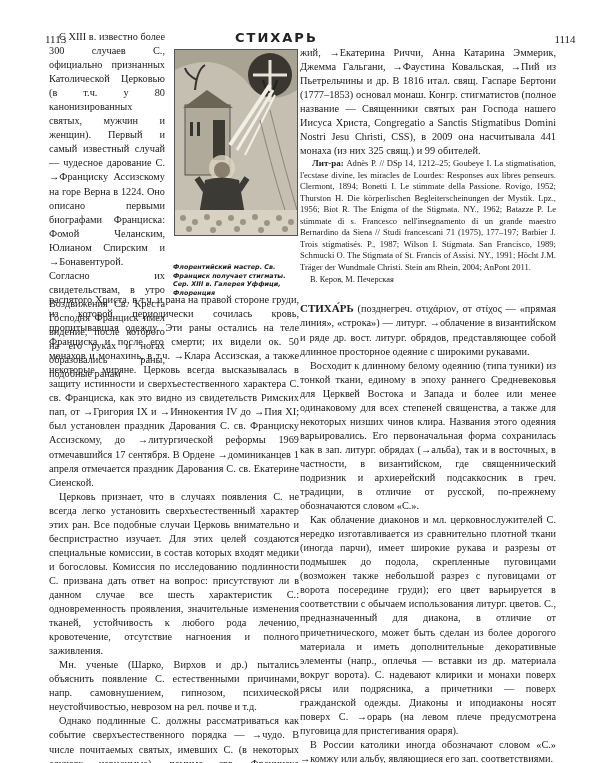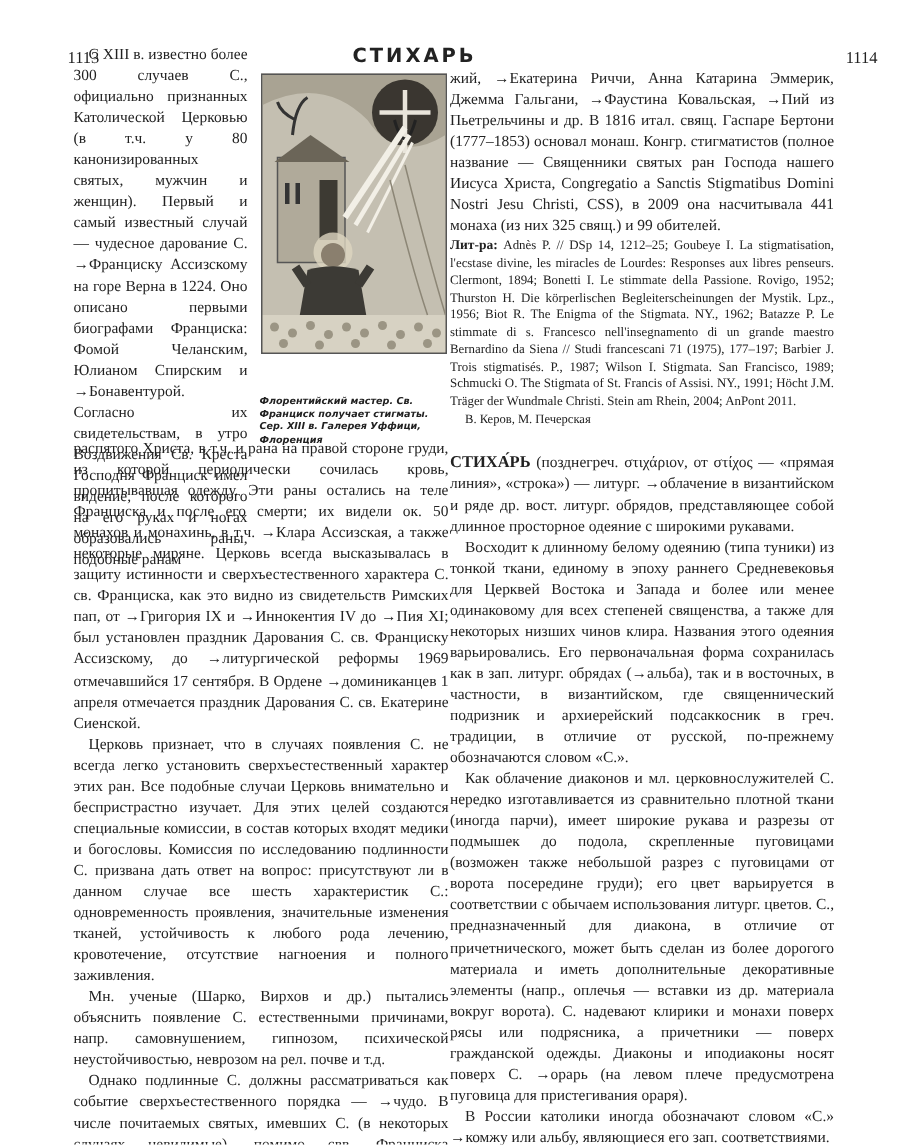--- a/index.html
+++ b/index.html
@@ -1,29 +1,29 @@
 <!DOCTYPE html>
 <html><head>
 <meta charset="utf-8">
 <style>
   html, body { margin: 0; padding: 0; background: #ffffff; }
   body { width: 600px; height: 763px; position: relative; overflow: hidden; font-family: "Liberation Serif", "DejaVu Serif", serif; color: #222; }
   .page { position: absolute; left: 0; top: 0; width: 600px; height: 763px; }
   .hdr-left { position: absolute; left: 45px; top: 33px; font-size: 11px; }
-  .hdr-right { position: absolute; left: 545px; top: 33px; font-size: 11px; width: 40px; text-align: right; }
+  .hdr-right { position: absolute; left: 545px; top: 33px; font-size: 11px; width: 40px; text-align: center; }
   .hdr-title { position: absolute; left: 235px; top: 30px; width: 130px; font-family: "DejaVu Sans", sans-serif; font-weight: bold; font-size: 13px; letter-spacing: 2px; color: #222; }
   .col { position: absolute; font-size: 10.3px; line-height: 14.05px; text-align: justify; }
   .col p { margin: 0; text-indent: 10px; }
   .col-left-narrow { left: 49px; top: 30px; width: 116px; }
   .col-left-wide { left: 49px; top: 293px; width: 250px; }
   .col-right { left: 300px; top: 46px; width: 256px; }
   .figure { position: absolute; left: 174px; top: 49px; width: 122px; height: 185px; border: 1px solid #555; background: #b9b4a6; overflow: hidden; }
   .caption { position: absolute; left: 173px; top: 238px; width: 126px; font-family: "DejaVu Sans", sans-serif; font-style: italic; font-weight: bold; font-size: 6.4px; line-height: 8.5px; color: #222; margin-top: 25px; }
   .lit { font-size: 8.6px; line-height: 11.5px; text-align: justify; margin: 0; }
-  .lit b { font-size: 9px; }
+  .lit b { font-size: 9px; margin-left: 12px; }
   .author { font-size: 8.4px; text-align: left; margin: 1px 0 0 0; }
   .headword { font-weight: bold; font-size: 11px; }
   .sep { height: 14px; }
 </style>
 </head>
 <body>
 
 <div class="page">
 
   <div class="hdr-left">1113</div>

